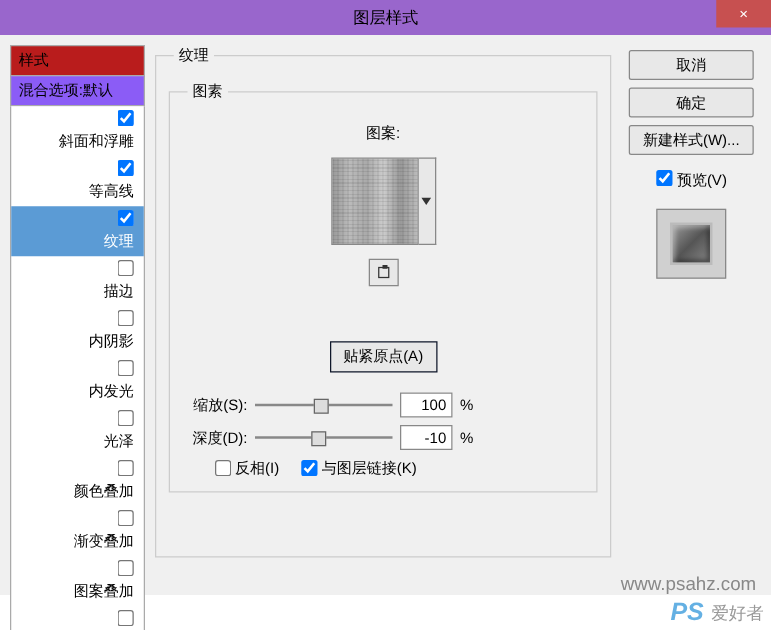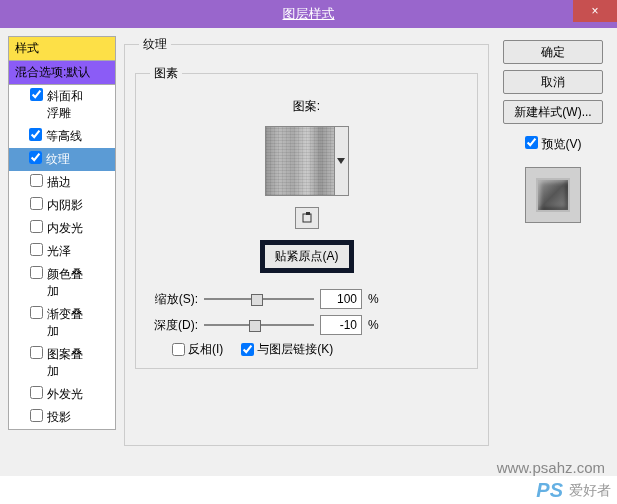--- a/index.html
+++ b/index.html
@@ -1,39 +1,39 @@
 <!DOCTYPE html>
 <html><head>
 <meta charset="utf-8">
 <style>
 * { box-sizing: border-box; margin: 0; padding: 0; font-family: "Microsoft YaHei", sans-serif; font-size: 12px; }
 body { background: #fff; width: 617px; height: 504px; position: relative; }
 .titlebar { background: #9966cc; height: 28px; display: flex; align-items: center; justify-content: center; position: relative; }
-.titlebar-text { color: #ffffff; font-size: 13px; text-decoration: underline; }
+.titlebar-text { color: #000000; font-size: 13px; }
 .close-btn { position: absolute; right: 0; top: 0; width: 44px; height: 22px; background: #c75050; color: #fff; display: flex; align-items: center; justify-content: center; font-size: 14px; cursor: pointer; }
 .dialog-body { background: #f0f0f0; height: 448px; display: flex; padding: 8px; gap: 8px; position: relative; }
 .styles-panel { width: 108px; }
-.styles-header { border: 1px solid #aaa; padding: 3px 6px; background: #fde047; }
+.styles-header { border: 1px solid #aaa; padding: 3px 6px; background: #b91c1c; }
 .blend-header { border: 1px solid #aaa; border-top: none; padding: 3px 6px; background: #8b5cf6; }
 .styles-list { border: 1px solid #aaa; border-top: none; background: #fff; }
-.style-item { padding: 3px 21px; display: flex; align-items: flex-start; gap: 4px; cursor: pointer; }
+.style-item { padding: 3px 8px; display: flex; align-items: flex-end; gap: 4px; cursor: pointer; flex-direction: column; }
 .style-item.child { padding-left: 20px; }
 .style-item.selected { background: #5b9bd5; color: #fff; }
 .style-item input[type=checkbox] { width: 13px; height: 13px; }
 .main-area { flex: 1; position: relative; }
 .fieldset { border: 1px solid #ccc; padding: 8px 10px 10px; margin-bottom: 8px; }
 .fieldset-legend { padding: 0 4px; background: #f0f0f0; margin-left: 4px; }
 .fs-outer { height: 410px; }
 .fs-inner { margin-top: 4px; }
 .pattern-row { display: flex; align-items: center; gap: 11px; margin: 8px 0 16px; flex-direction: column; }
 .pattern-swatch { width: 70px; height: 70px; border: 1px solid #888; background: linear-gradient(90deg, #999 0%, #bbb 20%, #aaa 40%, #ccc 60%, #999 80%, #bbb 100%); position: relative; }
 .pattern-swatch::after { content:""; position:absolute; inset:0; background: repeating-linear-gradient(0deg, rgba(0,0,0,0.08) 0 1px, transparent 1px 3px), repeating-linear-gradient(90deg, rgba(0,0,0,0.06) 0 1px, transparent 1px 4px); }
 .dropdown-arrow { width: 14px; height: 70px; border: 1px solid #888; border-left: none; background: #e8e8e8; display: flex; align-items: center; justify-content: center; }
 .small-btn { width: 24px; height: 22px; border: 1px solid #888; background: #e8e8e8; display: flex; align-items: center; justify-content: center; cursor: pointer; }
-.snap-btn { border: 5px solid #0f172a; background: #e8e8e8; padding: 3px 10px; cursor: pointer; }
+.snap-btn { border: 1px solid #0f172a; background: #e8e8e8; padding: 3px 10px; cursor: pointer; margin-top: 33px; }
 .slider-row { display: flex; align-items: center; gap: 6px; margin-bottom: 6px; }
 .slider-label { width: 52px; text-align: right; }
 .slider-track { width: 110px; height: 14px; position: relative; }
 .slider-track::before { content:""; position:absolute; left:0; right:0; top:6px; height:2px; background:#888; }
 .slider-thumb { position:absolute; top:2px; width:12px; height:12px; background:#ddd; border:1px solid #666; transform: translateX(-50%); }
 .slider-value { width: 42px; height: 20px; border:1px solid #888; background:#fff; text-align:right; padding: 1px 4px; }
 .unit { width: 14px; }
 .check-row { display: flex; align-items: center; gap: 18px; margin-left: 26px; margin-top: 4px; }
 .check-row label { display: flex; align-items: center; gap: 3px; }
 .right-panel { width: 112px; display: flex; flex-direction: column; gap: 6px; align-items: center; padding-top: 4px; }
@@ -165,22 +165,22 @@
               <input type="checkbox" id="link-cb" checked="" style=""> 
               <span>与图层链接(K)</span>
             </label>
         </div>
 
       </fieldset>
     </fieldset>
   </div>
 
   <div class="right-panel">
+    <button class="btn">取消</button>
     <button class="btn">确定</button>
-    <button class="btn">取消</button>
     <button class="btn"><span>新建样式(W)...</span></button>
     <label class="preview-check">
       <input type="checkbox" id="preview-cb" checked="" style=""> 
         <span>预览(V)</span>
     </label>
     <div class="preview-swatch">
       <div class="preview-inner"></div>
     </div>
   </div>
 

